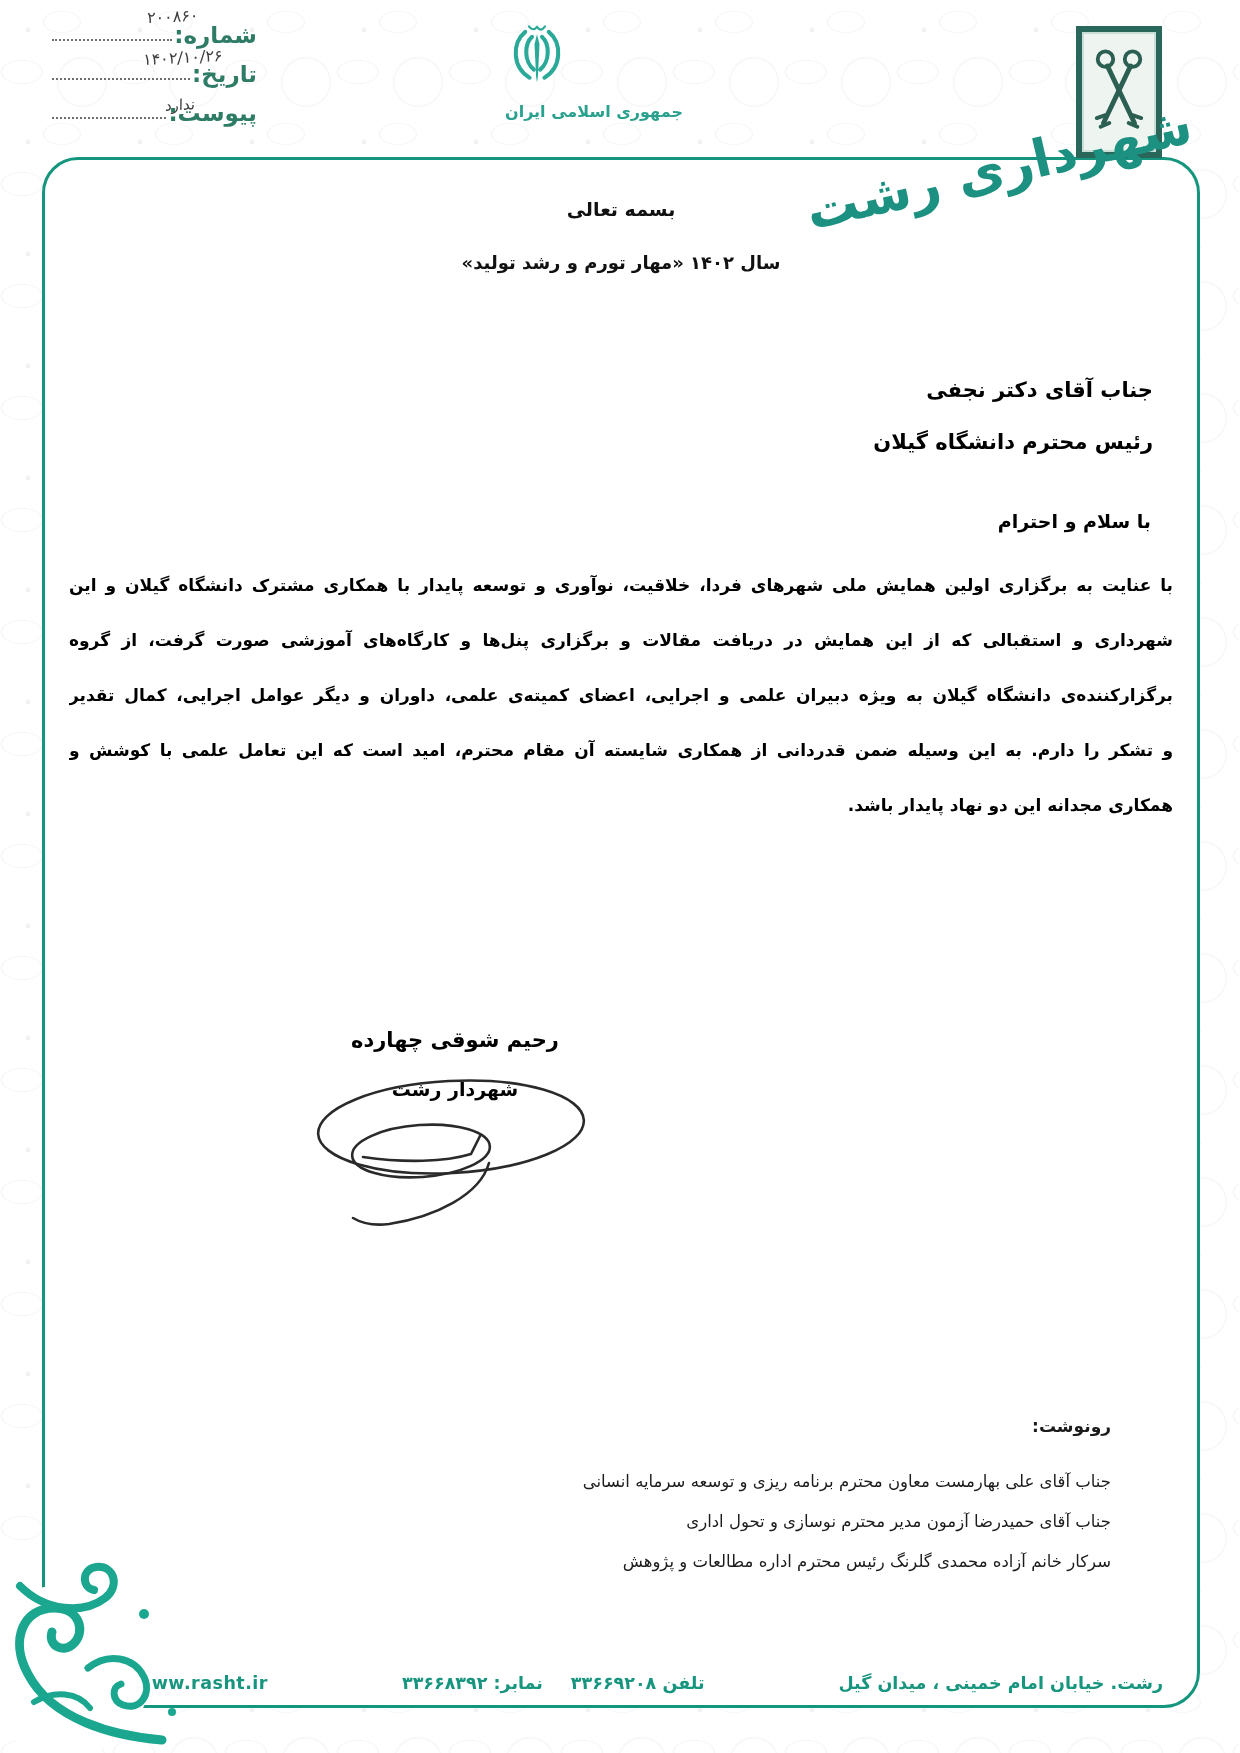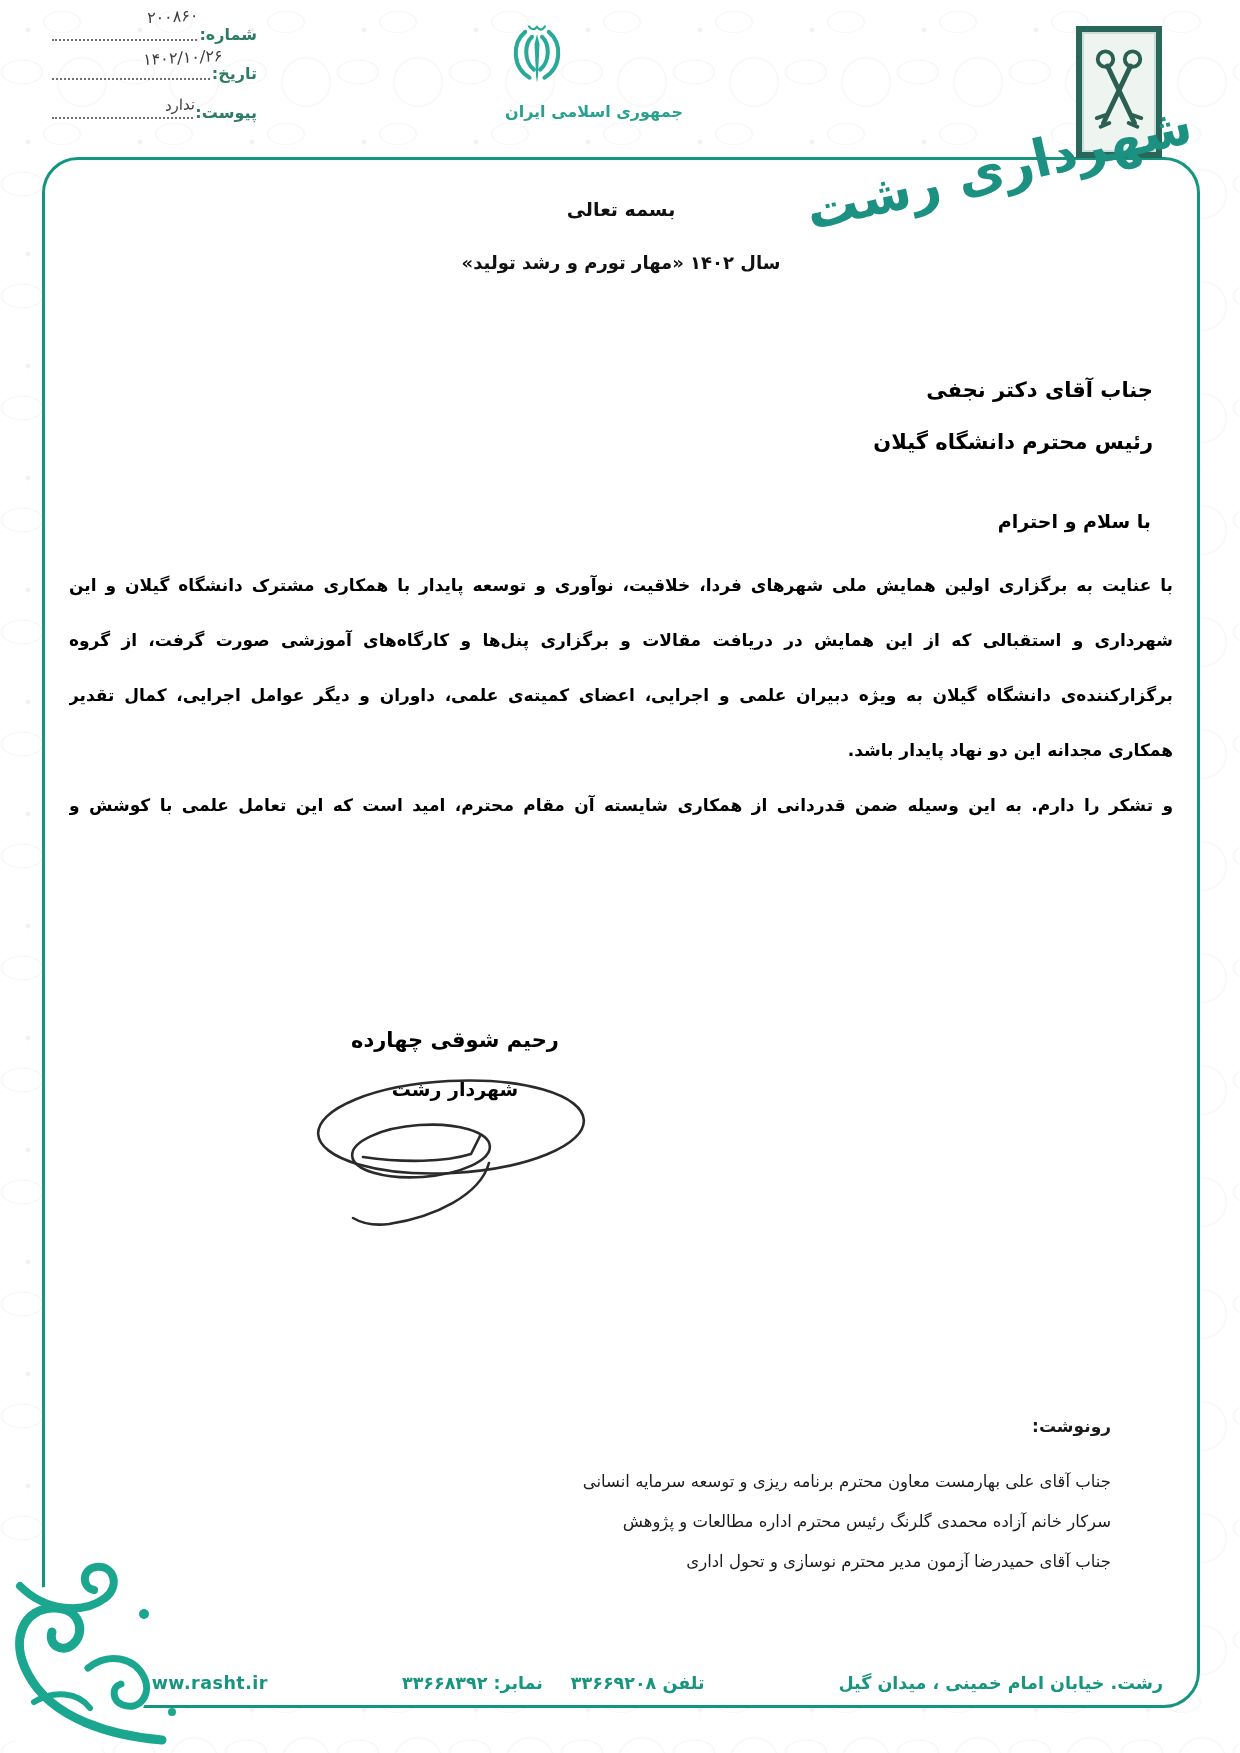--- a/index.html
+++ b/index.html
@@ -19,21 +19,21 @@
       radial-gradient(circle at 82px 82px, transparent 23px, rgba(140,140,140,.075) 24px, transparent 26px);
     background-size:112px 112px;
   }
 
   
   .ref-fields {
     position:absolute; left:52px; top:22px; width:205px;
     direction:rtl;
   }
   .ref-row { position:relative; display:flex; align-items:flex-end; margin-bottom:15px; height:24px; }
-  .ref-label { color:#2e7c65; font-weight:bold; font-size:16px; line-height:22px; white-space:nowrap; }
+  .ref-label { color:#2e7c65; font-weight:bold; font-size:23px; line-height:22px; white-space:nowrap; }
   .ref-dots { flex:1; border-bottom:2px dotted #6f6f6f; margin:0 2px 5px 0; height:14px; }
   .ref-value {
     position:absolute; color:#3d3d3d; font-size:16px; letter-spacing:1px;
     transform:rotate(-3deg) skewX(-4deg); white-space:nowrap;
   }
   .ref-value.num  { right:58px; top:-15px; }
   .ref-value.date { right:34px; top:-13px; }
   .ref-value.att  { right:62px; top:-4px; font-size:15px; }
 
   
@@ -160,40 +160,40 @@
     <div class="center-line slogan">سال ۱۴۰۲ «مهار تورم و رشد تولید»</div>
 
     <div class="recipient1">جناب آقای دکتر نجفی</div>
     <div class="recipient2">رئیس محترم دانشگاه گیلان</div>
     <div class="salutation">با سلام و احترام</div>
 
     <div class="body-block">
       <div class="jline">با عنایت به برگزاری اولین همایش ملی شهرهای فردا، خلاقیت، نوآوری و توسعه پایدار با همکاری مشترک دانشگاه گیلان و این</div>
       <div class="jline">شهرداری و استقبالی که از این همایش در دریافت مقالات و برگزاری پنل‌ها و کارگاه‌های آموزشی صورت گرفت، از گروه</div>
       <div class="jline">برگزارکننده‌ی دانشگاه گیلان به ویژه دبیران علمی و اجرایی، اعضای کمیته‌ی علمی، داوران و دیگر عوامل اجرایی، کمال تقدیر</div>
+      <div class="jline">و تشکر را دارم.  به این وسیله ضمن قدردانی از همکاری شایسته آن مقام محترم، امید است که این تعامل علمی با کوشش و</div>
       <div class="jline last">همکاری مجدانه این دو نهاد پایدار باشد.</div>
-      <div class="jline">و تشکر را دارم.  به این وسیله ضمن قدردانی از همکاری شایسته آن مقام محترم، امید است که این تعامل علمی با کوشش و</div>
     </div>
 
     <div class="sig-name">رحیم شوقی چهارده</div>
     <div class="sig-title">شهردار رشت</div>
     <svg class="sig-svg" viewBox="0 0 345 180">
       <g stroke="#2a2a2a" stroke-width="2.6" fill="none" stroke-linecap="round">
         <ellipse cx="158" cy="62" rx="133" ry="46" transform="rotate(-3 158 62)"></ellipse>
         <ellipse cx="128" cy="86" rx="69" ry="26" transform="rotate(-4 128 86)"></ellipse>
         <path d="M70,92 C112,98 152,97 178,89 L187,71"></path>
         <path d="M196,98 C187,130 142,152 96,159 C80,161 70,159 60,153"></path>
       </g>
     </svg>
 
     <div class="cc-block">
       <div class="cc-label">رونوشت:</div>
       <div class="cc-item">جناب آقای علی بهارمست معاون محترم برنامه ریزی و توسعه سرمایه انسانی</div>
+      <div class="cc-item">جناب آقای حمیدرضا آزمون مدیر محترم نوسازی و تحول اداری</div>
       <div class="cc-item">سرکار خانم آزاده محمدی گلرنگ رئیس محترم اداره مطالعات و پژوهش</div>
-      <div class="cc-item">جناب آقای حمیدرضا آزمون مدیر محترم نوسازی و تحول اداری</div>
     </div>
 
     <div class="footer-row">
       <span>رشت. خیابان امام خمینی ، میدان گیل</span>
       <span class="footer-phones">
         <span>تلفن ۳۳۶۶۹۲۰۸</span>
         <span>نمابر: ۳۳۶۶۸۳۹۲</span>
       </span>
       <span class="footer-web">www.rasht.ir</span>
     </div>

